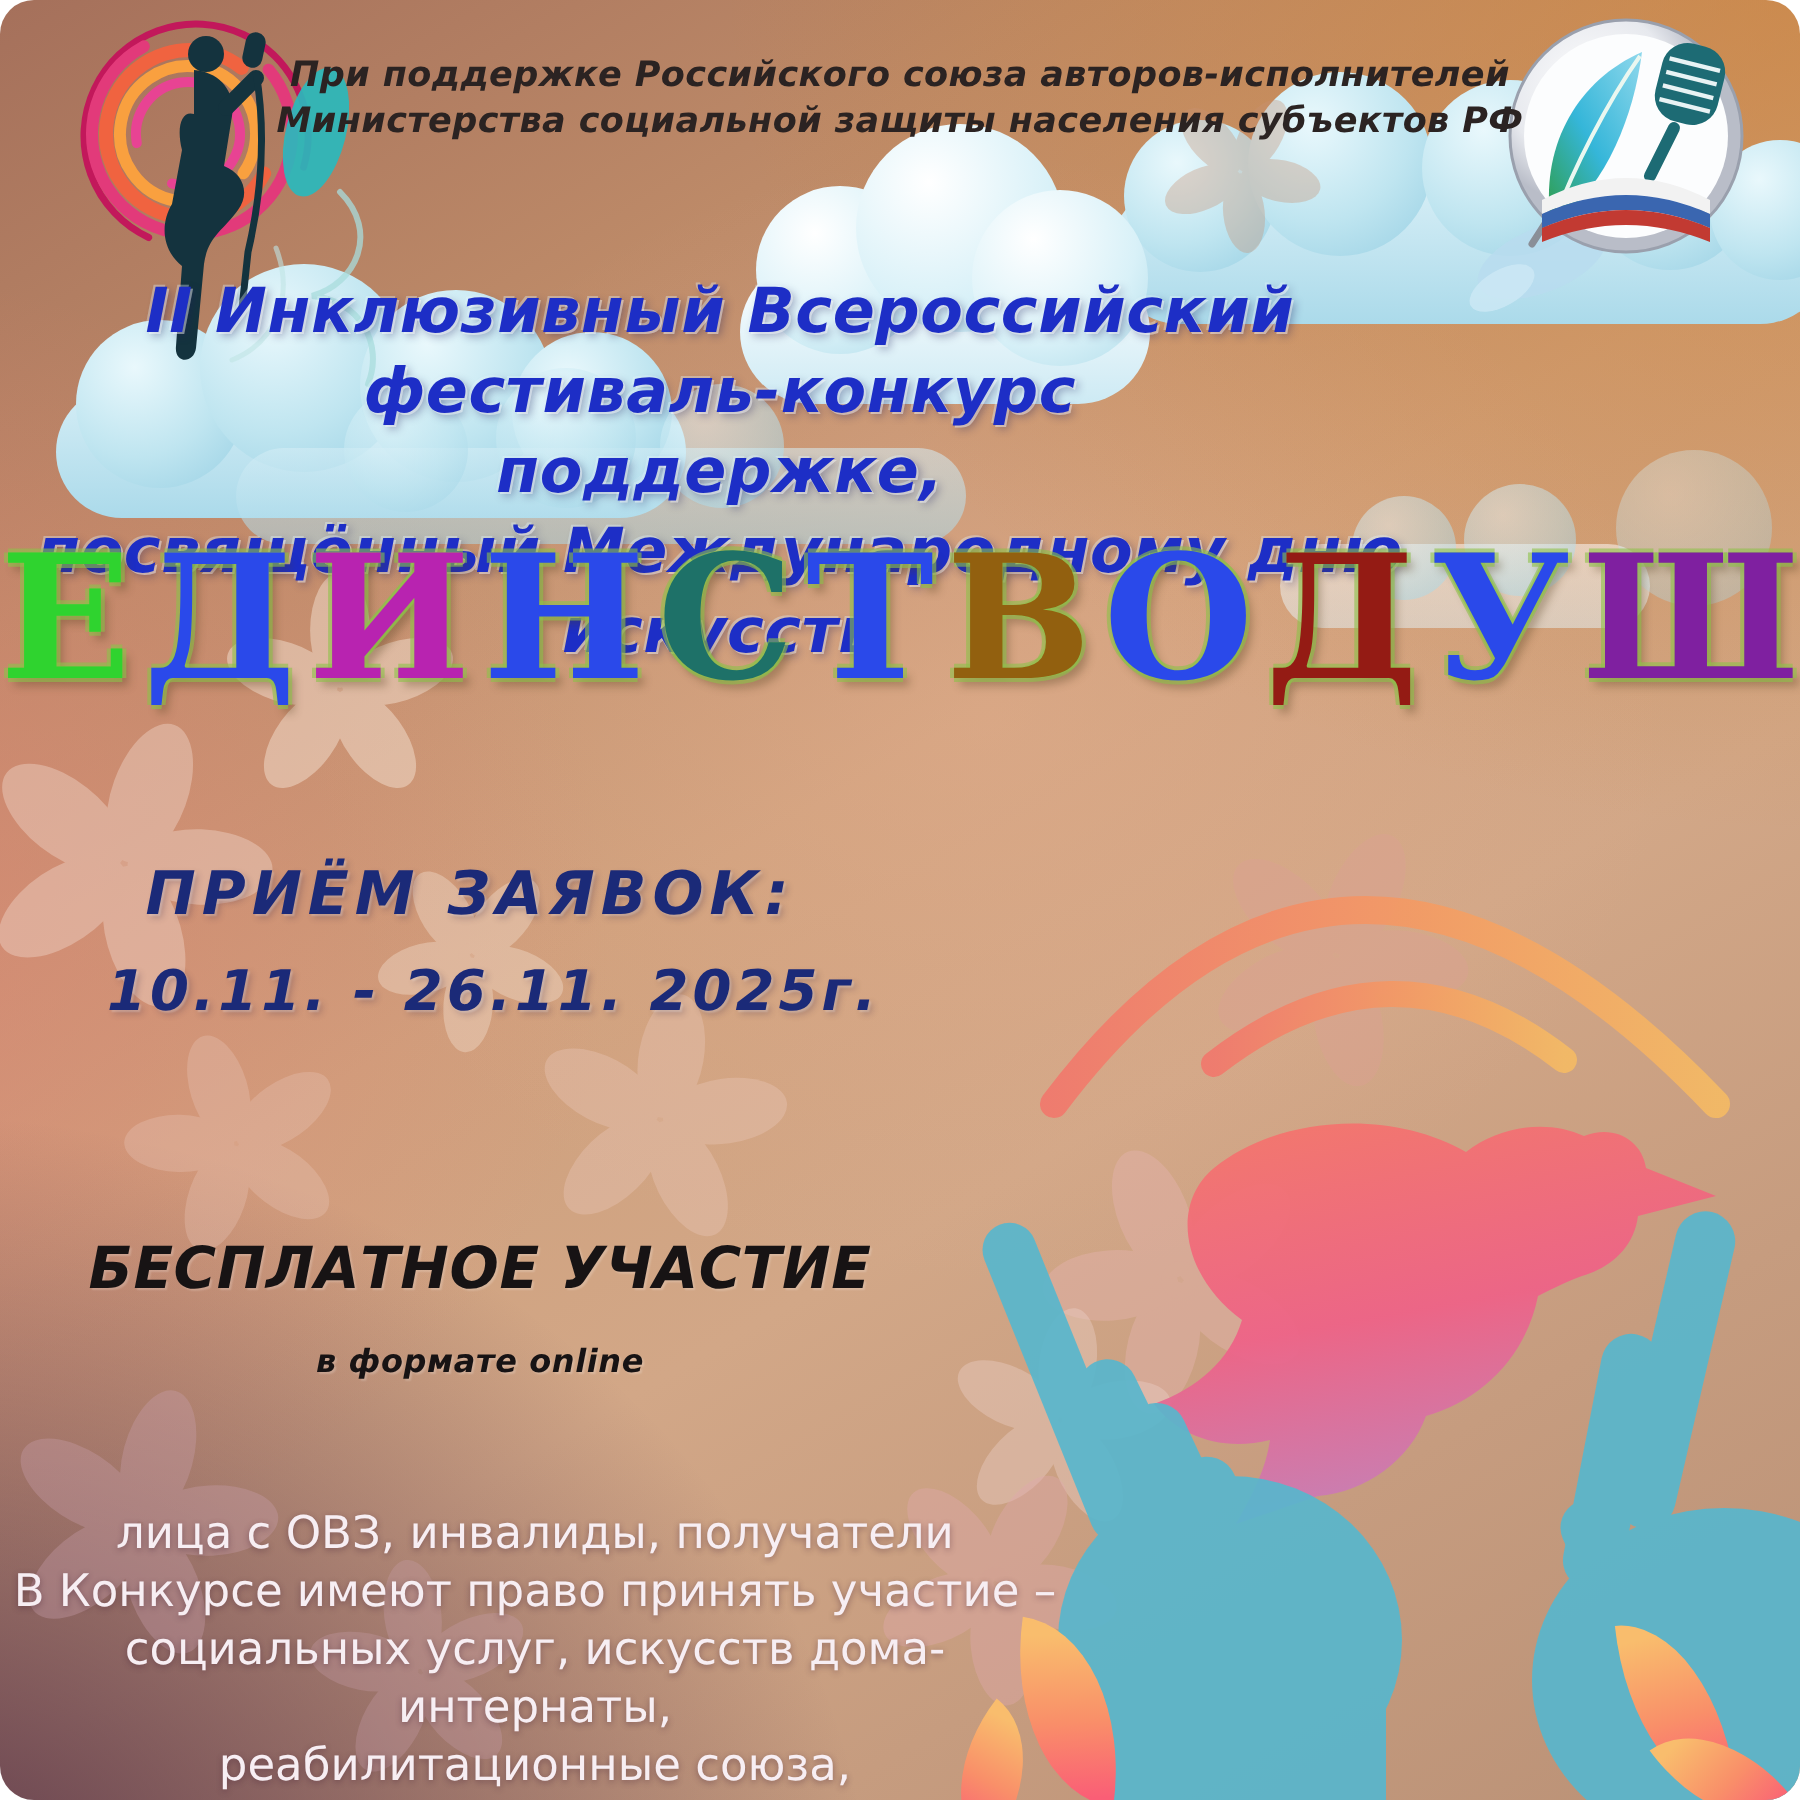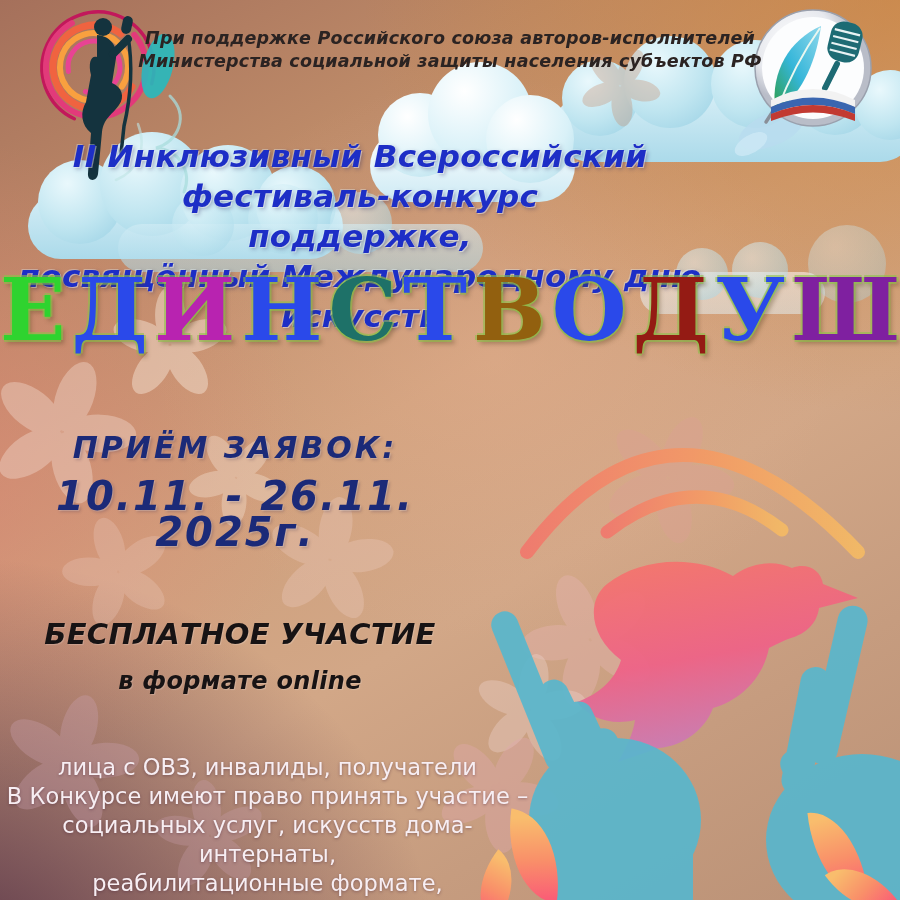--- a/index.html
+++ b/index.html
@@ -5,20 +5,21 @@
   html,body{margin:0;padding:0;}
   body{width:900px;height:900px;font-family:"DejaVu Sans",sans-serif;}
   .poster{
     position:relative;width:900px;height:900px;overflow:hidden;
     background-image:
       radial-gradient(900px 700px at 102% -2%, rgba(206,128,48,.58), rgba(206,128,48,0) 62%),
       radial-gradient(780px 660px at -6% 108%, rgba(72,36,62,.88), rgba(72,36,62,0) 63%),
       radial-gradient(640px 540px at -10% 52%, rgba(228,128,118,.5), rgba(228,128,118,0) 62%),
       radial-gradient(520px 430px at 55% 40%, rgba(238,182,152,.32), rgba(238,182,152,0) 66%),
       linear-gradient(150deg,#a5705b 0%,#bd8a68 22%,#cfa07c 45%,#d2a787 62%,#c69c7f 80%,#ba9176 100%);
+    border-radius: 17px;
   }
   .abs{position:absolute;}
   
   .puff{position:absolute;border-radius:50%;
     background:radial-gradient(circle at 35% 28%, #e9f8fc, #bfe5f0 55%, #a9d9e9 80%);}
   .cloudbar{position:absolute;border-radius:40px;
     background:linear-gradient(#d6eef6,#abdaea);}
   .cloud-bright .puff{background:radial-gradient(circle at 35% 28%, #ffffff, #d9f1f8 60%, #bfe4ef 85%);}
   .cloud-faint{opacity:.55;}
   
@@ -44,29 +45,29 @@
                  0 -2px 0 rgba(141,194,74,.6),0 2px 0 rgba(141,194,74,.6),
                  3px 4px 4px rgba(80,60,30,.35);
   }
   .title-space{display:inline-block;width:38px;}
   .applications{
     left:30px;top:430px;width:410px;text-align:center;
     color:#1b2a78;font-weight:700;font-style:italic;
     text-shadow:1px 1px 1px rgba(255,255,255,.25),2px 2px 3px rgba(60,40,70,.25);
   }
   .applications .app-label{font-size:30px;letter-spacing:3px;line-height:36px;}
-  .applications .app-dates{font-size:40px;letter-spacing:2px;line-height:36px;margin-top:12px;}
+  .applications .app-dates{font-size:28px;letter-spacing:2px;line-height:36px;margin-top:12px;text-align:right;}
   .participation{
     left:25px;top:587px;width:430px;text-align:center;
     color:#171314;font-weight:700;font-style:italic;
     text-shadow:1px 1px 1px rgba(255,255,255,.2);
     margin-top:28px;
   }
   .participation .p-line{font-size:29px;line-height:38px;letter-spacing:.3px;}
-  .participation .p-format{font-size:24px;line-height:26px;margin-top:15px;letter-spacing:.3px;font-style:italic;}
+  .participation .p-format{font-size:16px;line-height:26px;margin-top:15px;letter-spacing:.3px;font-style:italic;}
   .eligibility{
     left:5px;top:753px;width:525px;text-align:center;
     color:#f7eef3;font-size:22.5px;line-height:29px;font-weight:400;
     text-shadow:0 1px 3px rgba(70,35,55,.45);
   }
   
   .leaf{position:absolute;border-radius:0 100% 0 100%;
     background:linear-gradient(170deg,#f9bd6d 10%,#f98f69 55%,#fa5e76 95%);}
   svg{display:block;}
 </style>
@@ -288,17 +289,17 @@
 
   <div class="abs participation">
     <div class="p-line">БЕСПЛАТНОЕ УЧАСТИЕ</div>
     <div class="p-format">в формате online</div>
   </div>
 
   <div class="abs eligibility">
     <div>лица с ОВЗ, инвалиды, получатели</div>
     <div>В Конкурсе имеют право принять участие –</div>
     <div>социальных услуг, искусств дома-интернаты,</div>
-    <div>реабилитационные формате,</div>
+    <div>реабилитационные союза,</div>
     <div>психоневрологические дома-интернаты.</div>
   </div>
 
 </div>
 
 </body></html>

